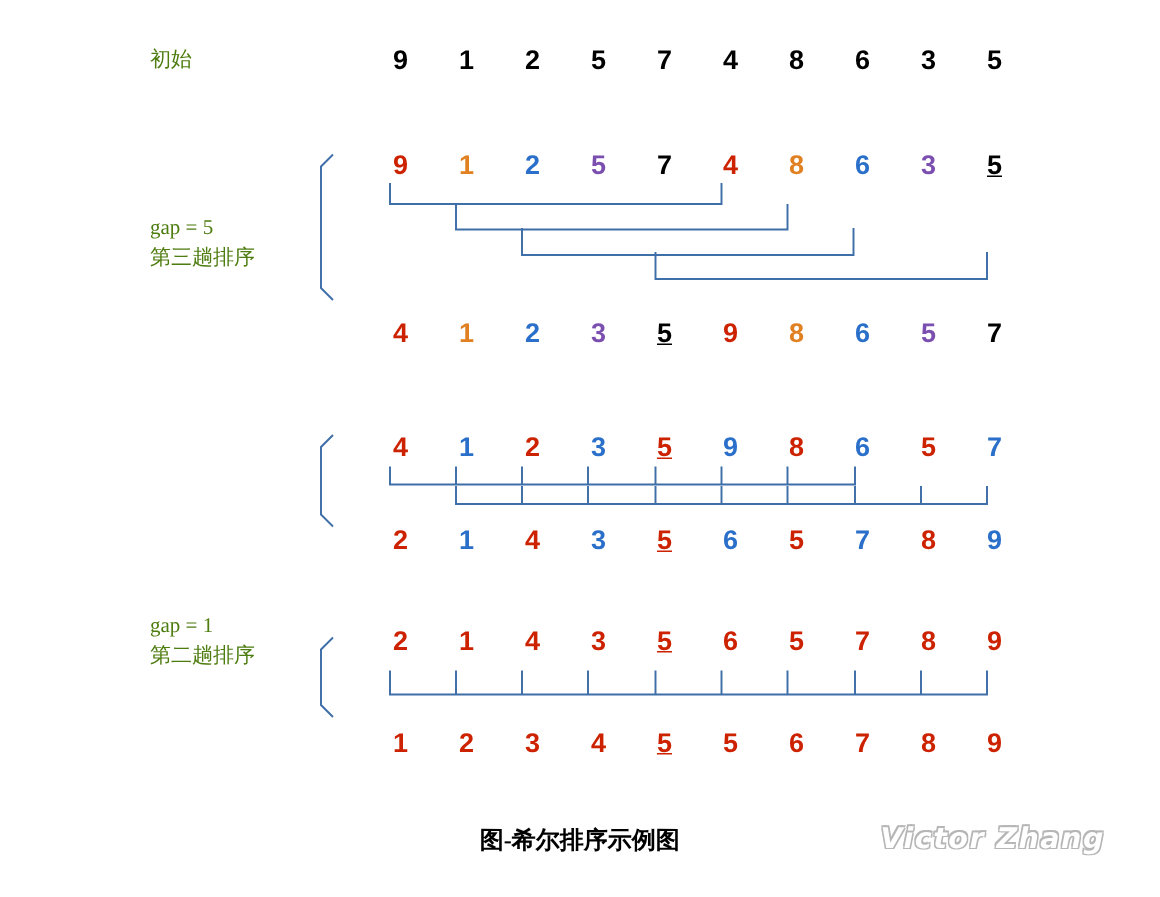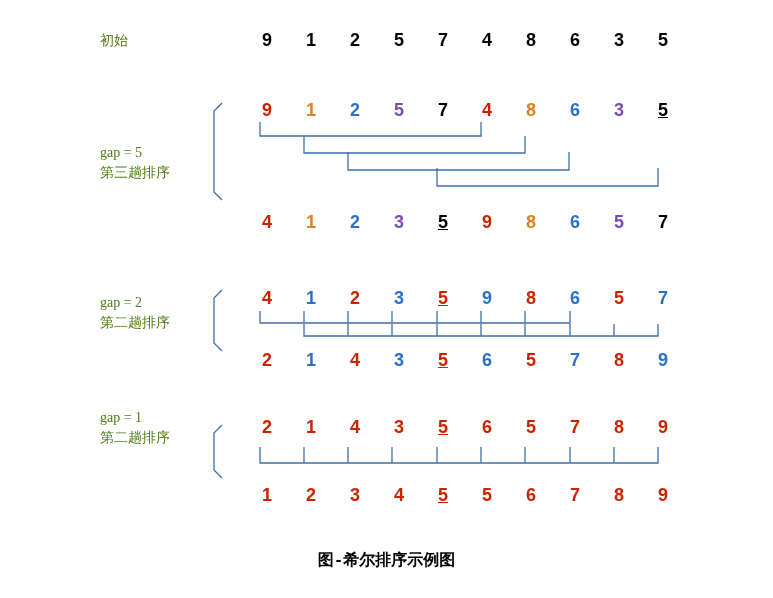--- a/index.html
+++ b/index.html
@@ -60,21 +60,21 @@
     height: 598px;
     pointer-events: none;
   }
   .caption {
     position: absolute;
     left: 0;
     width: 773px;
     text-align: center;
     font-size: 16px;
     font-weight: bold;
-    font-family: Liberation Mono, monospace;
+    font-family: Liberation Serif, serif;
     color: #000000;
   }
   .watermark {
     position: absolute;
     font-family: "DejaVu Sans", sans-serif;
     font-style: italic;
     font-weight: bold;
     font-size: 19px;
     color: #ffffff;
     text-shadow:
@@ -92,24 +92,20 @@
 
   <div class="label" style="left:100px; top:31px;">
     <span class="l1">初始</span>
   </div>
 
   <div class="label" style="left:100px; top:143px;">
     <span class="l1">gap = 5</span>
     <span class="l2">第三趟排序</span>
   </div>
 
-  <div class="label" style="left:100px; top:293px;">
-    <span class="l1">gap = 2</span>
-    <span class="l2">第二趟排序</span>
-  </div>
 
   <div class="label" style="left:100px; top:408px;">
     <span class="l1">gap = 1</span>
     <span class="l2">第二趟排序</span>
   </div>
 
   <div class="row" id="row0" style="top:26px;">
       <span class="cell" style="color: rgb(0, 0, 0);">9</span>
       <span class="cell" style="color: rgb(0, 0, 0);">1</span>
       <span class="cell" style="color: rgb(0, 0, 0);">2</span>
@@ -209,14 +205,15 @@
 
       <path d="M222,290 L214,298 L214,343 L222,351"></path>
 
       <path d="M260,447 L260,463 L658,463 L658,447 M304,447 L304,463 M348,447 L348,463 M392,447 L392,463 M437,447 L437,463 M481,447 L481,463 M525,447 L525,463 M570,447 L570,463 M614,447 L614,463"></path>
 
       <path d="M222,425 L214,433 L214,470 L222,478"></path>
     </g>
   </svg>
 
   <div class="caption" style="top:550px;">图-希尔排序示例图</div>
+  <div class="watermark" style="left:587px; top:548px;">Victor Zhang</div>
 
 </div>
 
 </body></html>

